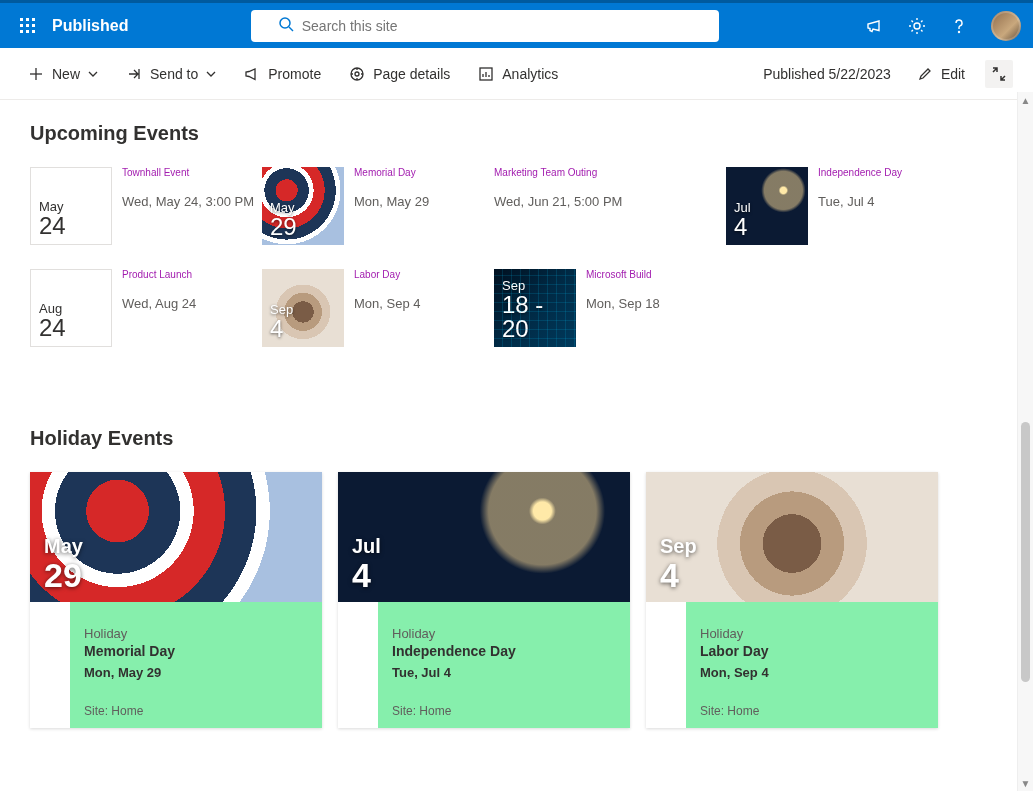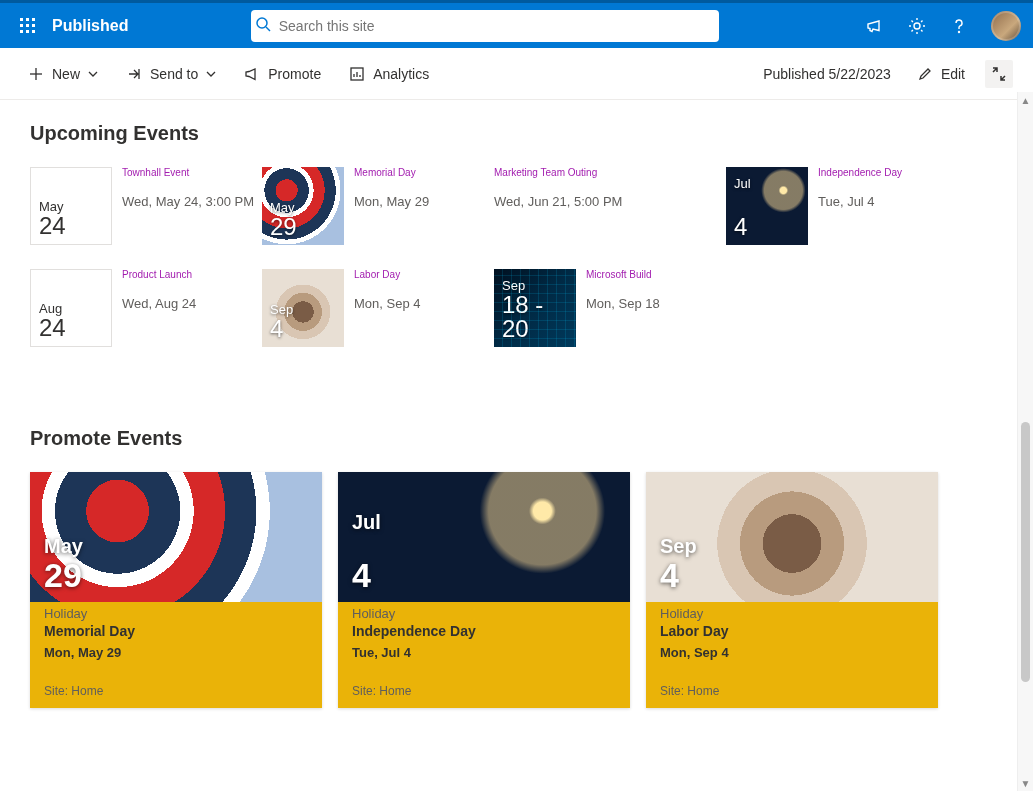--- a/index.html
+++ b/index.html
@@ -2,21 +2,21 @@
 <html><head>
 <meta charset="utf-8">
 <style>
 * { box-sizing: border-box; margin: 0; padding: 0; font-family: "Segoe UI", -apple-system, sans-serif; }
 body { background: #fff; color: #323130; width: 1033px; height: 791px; overflow: hidden; position: relative; }
 .topbar { height: 48px; background: #0078d4; display: flex; align-items: center; padding: 0 12px; border-top: 3px solid #005a9e; }
 .waffle { width: 32px; height: 32px; display: flex; align-items: center; justify-content: center; cursor: pointer; }
 .waffle svg { fill: #fff; }
 .brand { color: #fff; font-weight: 600; font-size: 16px; margin-left: 8px; }
 .searchwrap { flex: 1; display: flex; justify-content: center; }
-.searchbox { width: 468px; height: 32px; background: #fff; border-radius: 4px; display: flex; align-items: center; padding: 0 4px; }
+.searchbox { width: 468px; height: 32px; background: #fff; border-radius: 4px; display: flex; align-items: center; padding: 0 27px; }
 .searchbox input { border: none; outline: none; flex: 1; font-size: 14px; color: #605e5c; margin-left: 8px; background: transparent; }
 .top-actions { display: flex; align-items: center; gap: 22px; margin-left: 24px; }
 .top-actions .iconbtn { width: 20px; height: 20px; display: flex; align-items: center; justify-content: center; cursor: pointer; }
 .top-actions svg { stroke: #fff; fill: none; stroke-width: 1.4; }
 .avatar { width: 30px; height: 30px; border-radius: 50%; background: linear-gradient(135deg,#8e6a4a 0%,#c9a87d 60%,#5a4634 100%); box-shadow: inset 0 0 0 2px rgba(255,255,255,.2); }
 
 .cmdbar { height: 52px; display: flex; align-items: center; padding: 0 20px; border-bottom: 1px solid #edebe9; font-size: 14px; }
 .cmd { display: flex; align-items: center; gap: 8px; padding: 6px 8px; margin-right: 12px; cursor: pointer; color: #323130; }
 .cmd svg { width: 16px; height: 16px; stroke: #323130; fill: none; stroke-width: 1.3; }
 .cmd .chev { width: 10px; height: 10px; }
@@ -35,31 +35,31 @@
 .date-tile .mon { font-size: 13px; }
 .date-tile .day { font-size: 24px; font-weight: 400; line-height: 1; }
 .date-tile.img .mon, .date-tile.img .day { text-shadow: 0 1px 3px rgba(0,0,0,.6); }
 .event-info { flex: 1; min-width: 0; }
 .event-title { font-size: 10px; color: #a21caf; margin-bottom: 4px; }
 .event-date { font-size: 13px; color: #605e5c; margin-top: 16px; }
 
 
 .bg-pinwheel { background: radial-gradient(circle at 30% 30%,#d62828 0 14%,#1d3557 14% 28%,#fff 28% 34%,#d62828 34% 48%,#1d3557 48% 62%,#fff 62% 68%,#a8c0e0 68% 100%); }
 .bg-dinner { background: linear-gradient(180deg,#2a1a0e 0%,#5c3a18 45%,#1a0f06 100%); }
-.bg-fireworks { background: radial-gradient(circle at 70% 30%,#ffe9a8 0 4%,transparent 6%), radial-gradient(circle at 70% 30%,rgba(255,220,150,.5) 0 24%,transparent 28%), #0b1a33; gap: 24px; }
+.bg-fireworks { background: radial-gradient(circle at 70% 30%,#ffe9a8 0 4%,transparent 6%), radial-gradient(circle at 70% 30%,rgba(255,220,150,.5) 0 24%,transparent 28%), #0b1a33; }
 .bg-hands { background: radial-gradient(circle at 50% 55%,#7a5c46 0 18%,#b89b7e 18% 32%,#d9c6b3 32% 46%,#e8dfd4 46% 100%); }
 .bg-build { background: linear-gradient(135deg,#001020 0%,#002a45 50%,#003a5c 100%); position: relative; }
 .bg-build::after { content: ""; position: absolute; inset: 0; background: repeating-linear-gradient(90deg,transparent 0 8px,rgba(0,200,255,.15) 8px 9px), repeating-linear-gradient(0deg,transparent 0 8px,rgba(0,200,255,.15) 8px 9px); }
 
 .holiday-cards { display: flex; gap: 16px; margin-top: 6px; }
 .card { width: 292px; box-shadow: 0 1px 3px rgba(0,0,0,.15); cursor: pointer; }
 .card-hero { height: 130px; background-size: cover; background-position: center; color: #fff; display: flex; flex-direction: column; justify-content: flex-end; padding: 10px 14px; text-shadow: 0 1px 4px rgba(0,0,0,.6); }
 .card-hero .mon { font-size: 20px; font-weight: 600; }
 .card-hero .day { font-size: 34px; font-weight: 700; line-height: 1; }
-.card-body { background: #eab308; padding: 4px 14px 10px; }
+.card-body { background: #86efac; padding: 24px 14px 10px; margin-left: 40px; }
 .card-cat { font-size: 13px; color: #605e5c; }
 .card-title { font-size: 14px; font-weight: 600; margin: 2px 0 6px; }
 .card-date { font-size: 13px; font-weight: 600; margin-bottom: 24px; }
 .card-site { font-size: 12px; color: #605e5c; }
 
 .scrollbar { position: absolute; right: 0; top: 92px; width: 16px; bottom: 0; background: #f7f7f7; border-left: 1px solid #eee; }
 .scrollbar .up, .scrollbar .dn { height: 16px; display: flex; align-items: center; justify-content: center; color: #888; font-size: 10px; }
 .scrollbar .thumb { position: absolute; left: 3px; right: 3px; top: 330px; height: 260px; background: #c8c8c8; border-radius: 6px; }
 </style>
 </head>
@@ -134,20 +134,28 @@
       </svg>
   </div>
   <div class="cmd">
     <svg viewBox="0 0 16 16">
         <path d="M2 6v4l3 .5 6 3V3L5 5.5 2 6z"></path>
       </svg>
     <span>Promote</span>
   </div>
   <div class="cmd">
     <svg viewBox="0 0 16 16">
+        <circle cx="8" cy="8" r="6"></circle>
+        <circle cx="8" cy="8" r="2"></circle>
+        <path d="M8 2v2M8 12v2M2 8h2M12 8h2"></path>
+      </svg>
+    <span>Page details</span>
+  </div>
+  <div class="cmd">
+    <svg viewBox="0 0 16 16">
         <rect x="2" y="2" width="12" height="12"></rect>
         <line x1="5" y1="11" x2="5" y2="8"></line>
         <line x1="8" y1="11" x2="8" y2="6"></line>
         <line x1="11" y1="11" x2="11" y2="9"></line>
       </svg>
     <span>Analytics</span>
   </div>
   <div class="spacer"></div>
   <div class="pubdate">Published 5/22/2023</div>
   <div class="cmd">
@@ -230,21 +238,21 @@
           <div class="mon">Sep</div>
           <div class="day">18 - 20</div>
         </div>
         <div class="event-info">
           <div class="event-title">Microsoft Build</div>
           <div class="event-date">Mon, Sep 18</div>
         </div>
       </div>
     </div>
 
-  <h2 style="margin-top:80px;">Promote Events</h2>
+  <h2 style="margin-top:80px;">Holiday Events</h2>
 
   <div class="holiday-cards" id="holiday-cards">
       <div class="card">
         <div class="card-hero bg-pinwheel">
           <div class="mon">May</div>
           <div class="day">29</div>
         </div>
         <div class="card-body">
           <div class="card-cat">Holiday</div>
           <div class="card-title">Memorial Day</div>

